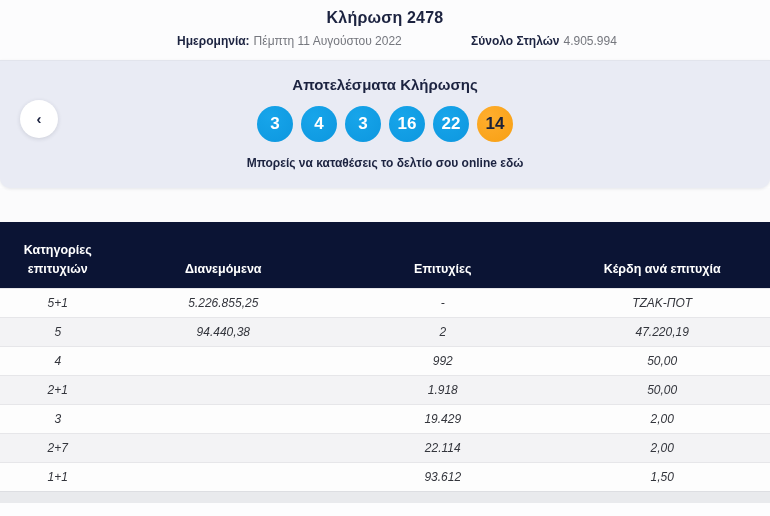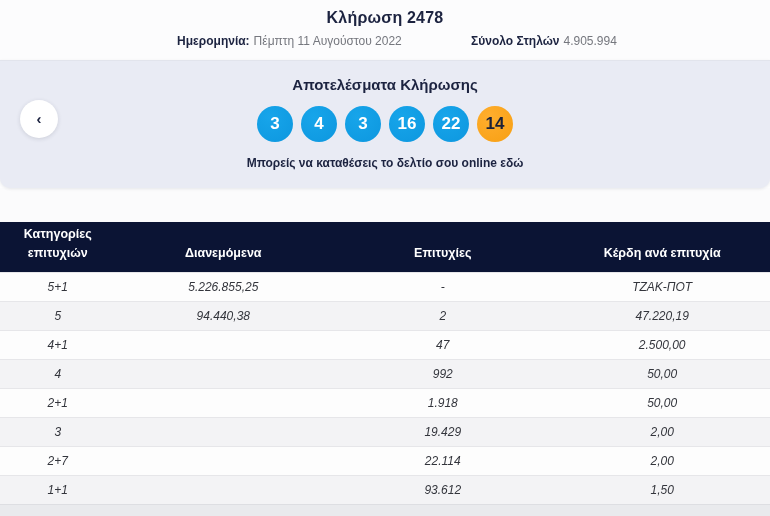--- a/index.html
+++ b/index.html
@@ -109,21 +109,21 @@
     border-collapse: collapse;
     table-layout: fixed;
   }
   table.prizes col.c1 { width: 15%; }
   table.prizes col.c2 { width: 28%; }
   table.prizes col.c3 { width: 29%; }
   table.prizes col.c4 { width: 28%; }
   table.prizes thead th {
     background: #0b1434;
     color: #ffffff;
-    height: 50px;
+    height: 66px;
     font-size: 12.5px;
     font-weight: bold;
     text-align: center;
     vertical-align: bottom;
     padding: 0 18px 9px 18px;
     line-height: 1.5;
   }
   table.prizes tbody td {
     height: 29px;
     font-size: 12px;
@@ -202,26 +202,20 @@
           <td>-</td>
           <td>ΤΖΑΚ-ΠΟΤ</td>
         </tr>
         <tr>
           <td>5</td>
           <td>94.440,38</td>
           <td>2</td>
           <td>47.220,19</td>
         </tr>
         <tr>
-          <td>4+1</td>
-          <td></td>
-          <td>47</td>
-          <td>2.500,00</td>
-        </tr>
-        <tr>
           <td>4</td>
           <td></td>
           <td>992</td>
           <td>50,00</td>
         </tr>
         <tr>
           <td>2+1</td>
           <td></td>
           <td>1.918</td>
           <td>50,00</td>

